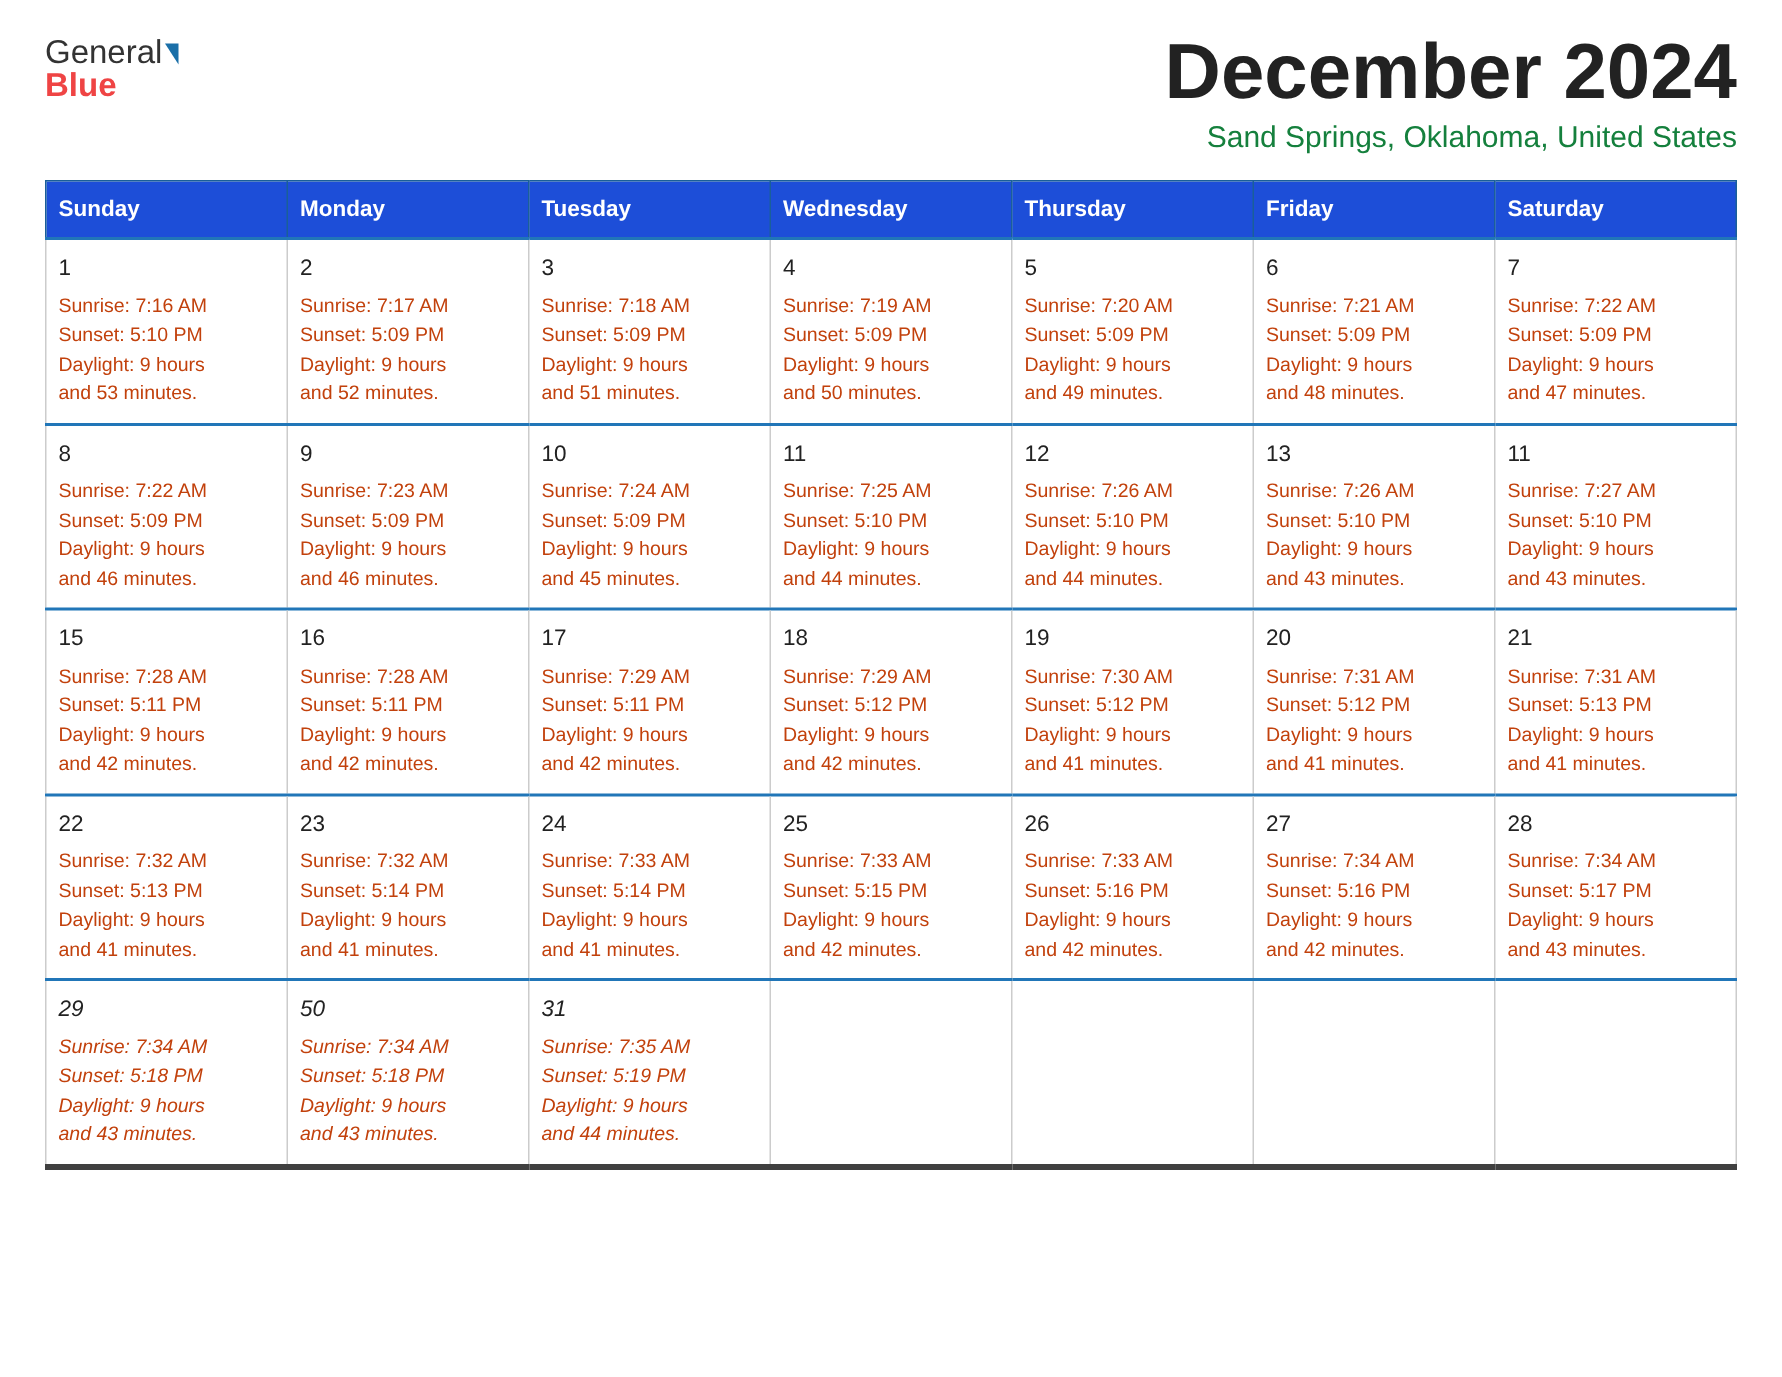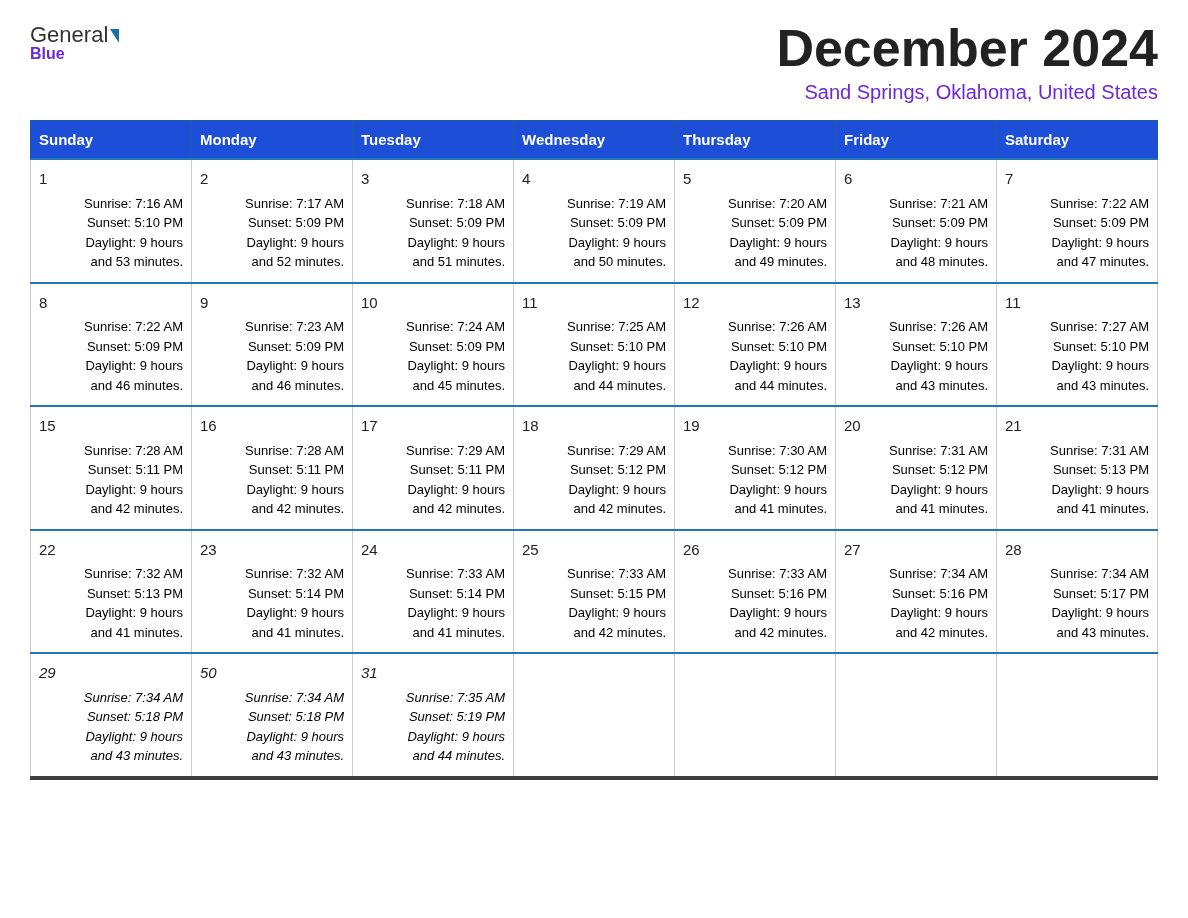--- a/index.html
+++ b/index.html
@@ -22,23 +22,23 @@
       align-items: flex-start;
       padding-top: 4px;
     }
     .logo-general {
       font-size: 22px;
       font-weight: normal;
       color: #333;
       line-height: 1;
     }
     .logo-blue {
-      font-size: 16px;
+      font-size: 22px;
       font-weight: bold;
-      color: #6d28d9;
+      color: #ef4444;
       line-height: 1;
     }
     .logo-triangle {
       display: inline-block;
       width: 0;
       height: 0;
       border-left: 9px solid transparent;
       border-top: 14px solid #1a6fa8;
       margin-left: 2px;
       vertical-align: middle;
@@ -48,21 +48,21 @@
     }
     .month-title {
       font-size: 52px;
       font-weight: bold;
       color: #222;
       line-height: 1.1;
       margin-left: 40px;
     }
     .location {
       font-size: 20px;
-      color: #6d28d9;
+      color: #15803d;
       margin-top: 4px;
     }
     table {
       width: 100%;
       border-collapse: collapse;
       table-layout: fixed;
     }
     thead tr th {
       background-color: #1d4ed8;
       color: #fff;
@@ -83,22 +83,21 @@
       line-height: 1.5;
     }
     tbody tr td .day-num {
       font-size: 15px;
       font-weight: normal;
       display: block;
       margin-bottom: 3px;
     }
     tbody tr td .day-info {
       font-size: 13px;
-      color: #000000;
-      text-align: right;
+      color: #c2410c;
     }
     tbody tr:last-child td {
       border-bottom: 4px solid #404040;
       font-style: italic;
     }
     .empty-cell {
       background: #fff;
       border-top: 2px solid #2176b8;
     }
   </style>

